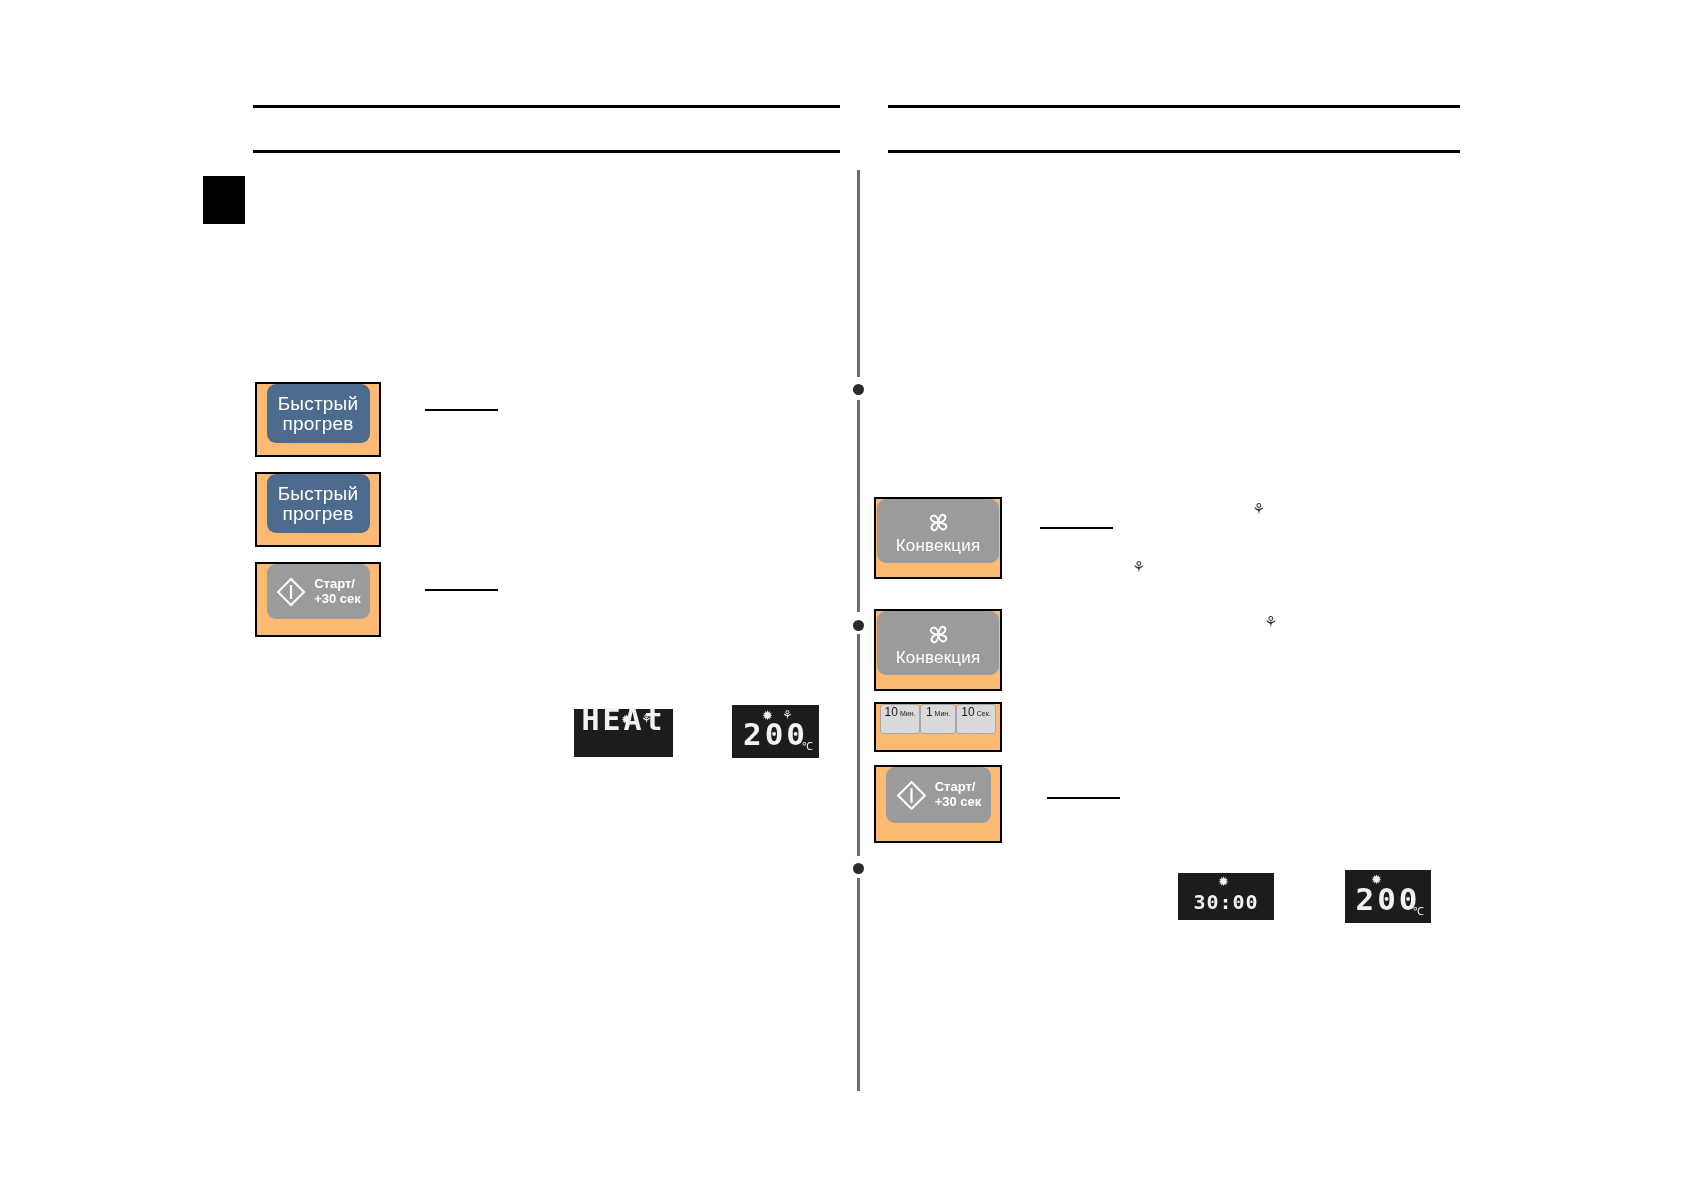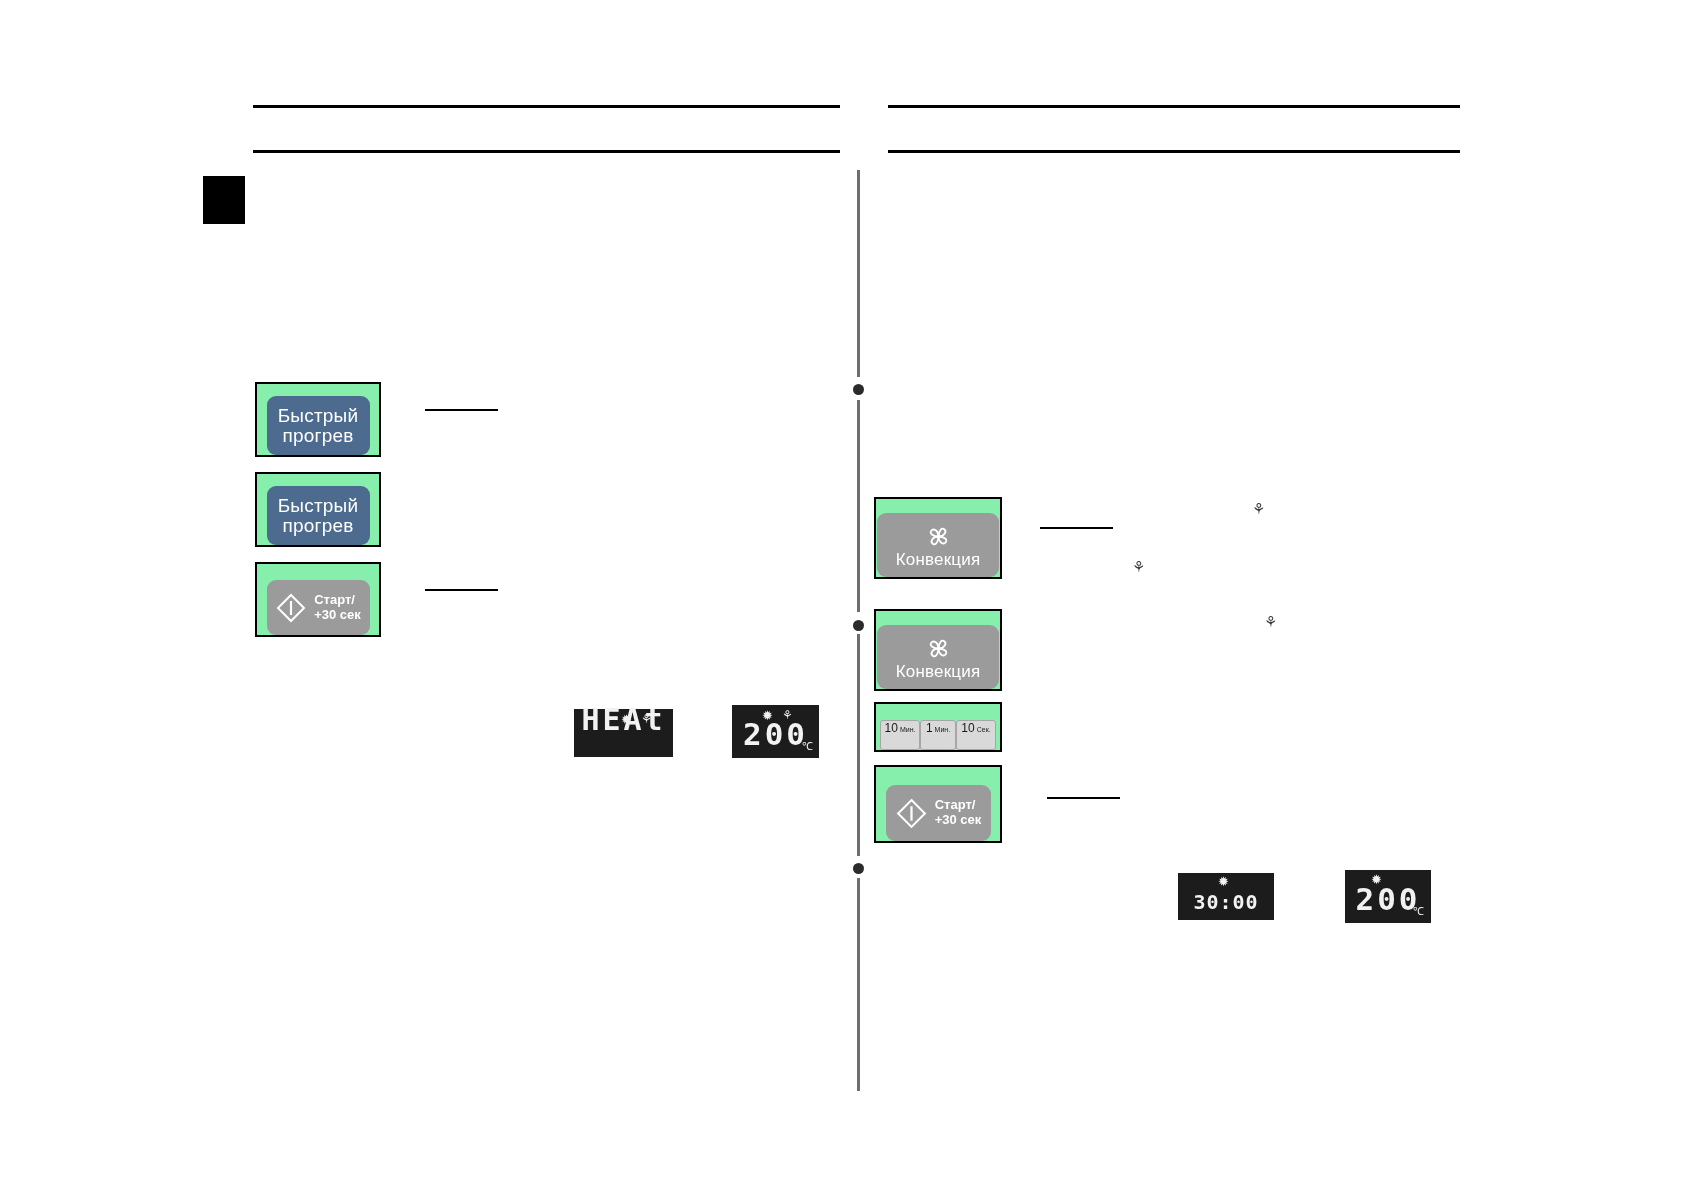--- a/index.html
+++ b/index.html
@@ -28,22 +28,22 @@
   .div-s2{top:400px;height:212px;}
   .div-s3{top:634px;height:222px;}
   .div-s4{top:878px;height:213px;}
 
   .bullet{position:absolute;width:11px;height:11px;border-radius:50%;background:#2b2b2b;left:853px;}
   .bul-1{top:384px;}
   .bul-2{top:620px;}
   .bul-3{top:863px;}
 
   
-  .btn-frame{position:absolute;border:2px solid #000;background:#86efac;box-sizing:border-box;
-             display:flex;align-items:flex-end;justify-content:center;}
+  .btn-frame{position:absolute;border:2px solid #000;background:#fdba74;box-sizing:border-box;
+             display:flex;align-items:flex-start;justify-content:center;}
   .key{border-radius:9px;display:flex;flex-direction:column;align-items:center;justify-content:center;
        color:#ffffff;line-height:1.05;}
   .key-blue{background:#4c6b8e;}
   .key-grey{background:#9b9b9b;}
   .key-label{font-size:19px;font-weight:400;letter-spacing:.2px;text-align:center;}
 
   
   .key-conv{width:122px;height:62px;gap:1px;padding-top:2px;}
   .conv-label{font-size:17px;}
 

